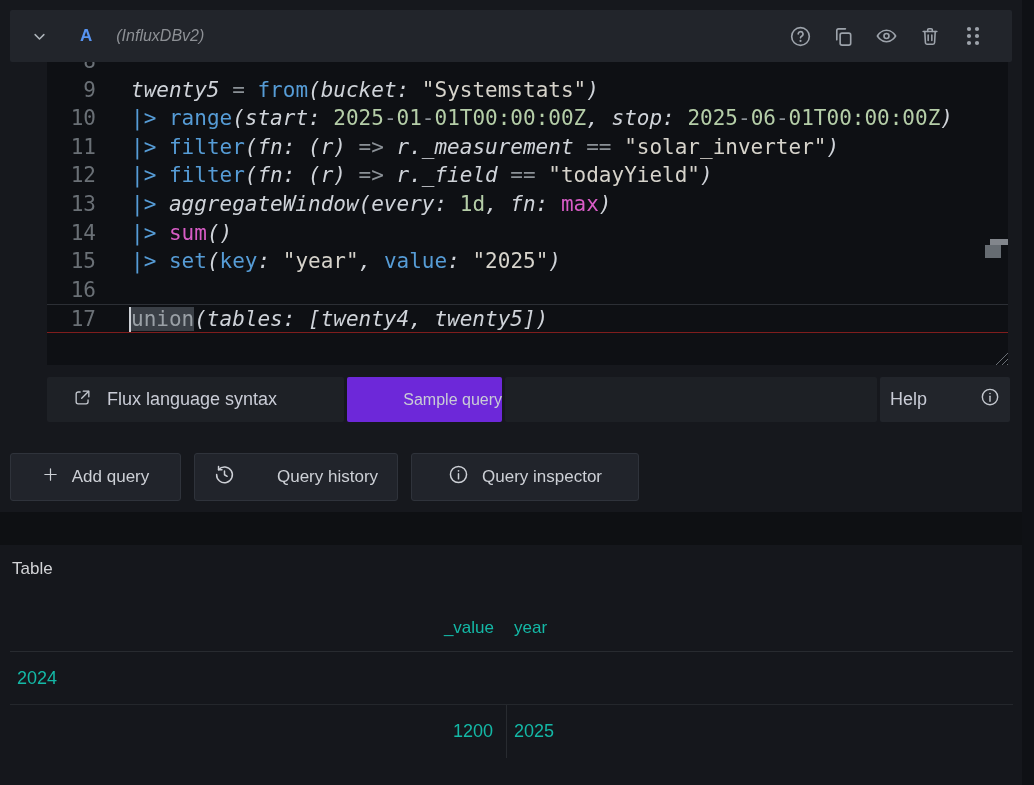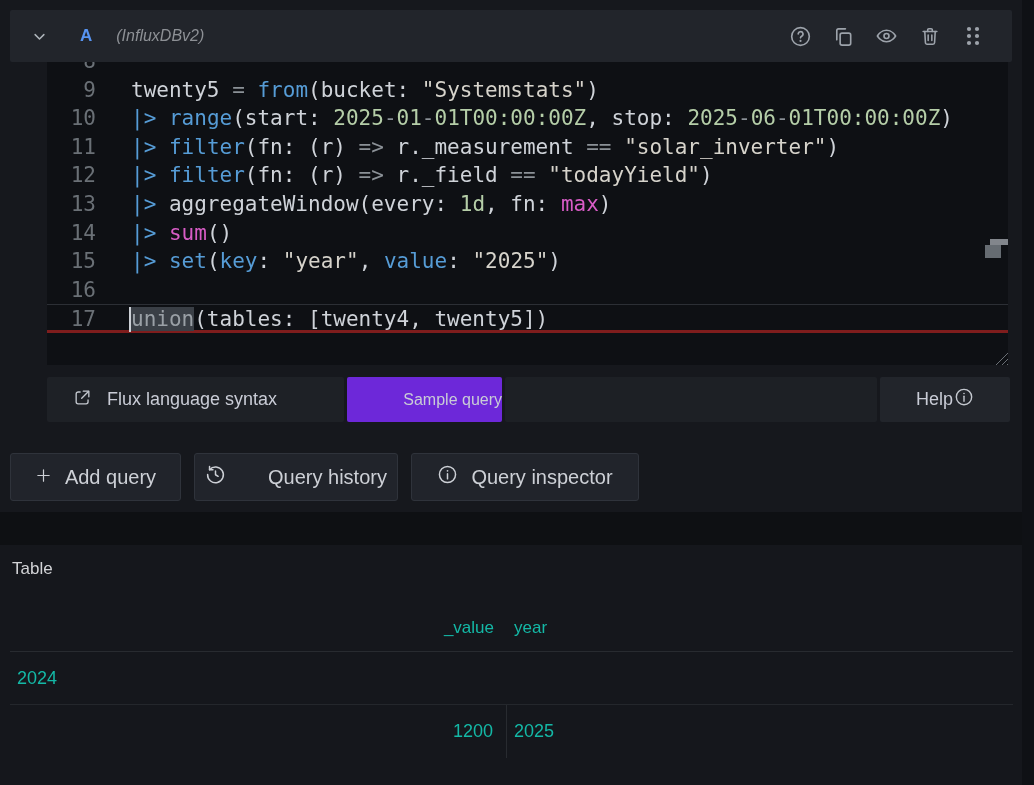--- a/index.html
+++ b/index.html
@@ -17,52 +17,52 @@
   .hdr-icons { margin-left:auto; margin-right:28px; display:flex; align-items:center; gap:20px; }
   .hicon { width:23px; height:23px; display:flex; align-items:center; justify-content:center; cursor:pointer; }
   .hicon svg { stroke:#9da3ab; fill:none; stroke-width:1.7; stroke-linecap:round; stroke-linejoin:round; }
   .hicon svg .fill { fill:#9da3ab; stroke:none; }
 
   
   #editor { left:47px; top:62px; width:961px; height:303px; background:#0e1014;
     overflow:hidden; cursor:text; }
   #code-lines { margin-top:-15px; font-family:"DejaVu Sans Mono", monospace; font-size:21px; }
   .cline { display:flex; height:28.6px; line-height:28.6px; white-space:pre; }
-  .cline.current { border-top:1px solid #2c2f35; border-bottom:3px solid #7f1d1d; }
+  .cline.current { border-top:1px solid #2c2f35; border-bottom:1px solid #7f1d1d; }
   .ln { flex:none; width:49px; text-align:right; color:var(--line-number); }
   .ctext { margin-left:35px; position:relative; }
   .cursor { position:absolute; left:-2px; top:2px; width:2px; height:25px; background:#ccd0d6; }
-  .tk-def { color:var(--code-default); }
+  .tk-def { color:var(--code-default);font-style:italic; }
   .tk-fn  { color:var(--code-function); }
   .tk-kw  { color:var(--code-keyword); }
   .tk-num { color:var(--code-number); }
   .tk-str { color:var(--code-string); }
   .tk-op  { color:var(--code-operator); }
   .tk-sel { color:var(--code-dim); background:var(--selection-bg); }
   #scroll-mark-bar { left:943px; top:177px; width:22px; height:6px; background:#969ba1; opacity:.85; }
   #scroll-mark-box { left:938px; top:183px; width:16px; height:13px; background:#7d838a; opacity:.8; }
   #resize-grip { right:0; bottom:0; width:14px; height:14px;
     background:repeating-linear-gradient(135deg, transparent 0 3px, #6a6f75 3px 4px);
     clip-path:polygon(100% 0, 100% 100%, 0 100%); cursor:nwse-resize; }
 
   
   .fsec { position:absolute; top:377px; height:45px; display:flex; align-items:center; border-radius:2px; }
   #flux-syntax { left:47px; width:297px; background:#1e2126; padding-left:26px; gap:15px;
     font-size:18px; cursor:pointer; }
   #sample-query { left:347px; width:155px; background:#6d28d9; justify-content:flex-end;
     font-size:16px; cursor:pointer; }
   #footer-spacer { left:505px; width:372px; background:#1d2025; }
-  #help-btn { left:880px; width:130px; background:#22252b; padding:0 36px;
+  #help-btn { left:880px; width:130px; background:#22252b; padding:0 10px;
     justify-content:space-between; font-size:18px; cursor:pointer; }
   .fsec svg { stroke:#c3c7ce; fill:none; stroke-width:1.7; stroke-linecap:round; stroke-linejoin:round; }
 
   
   .qbtn { position:absolute; top:453px; height:48px; background:#21242b; border:1px solid #2f333b;
     border-radius:3px; display:flex; align-items:center; justify-content:center; gap:13px;
-    font-size:20px; color:#cdd0d6; cursor:pointer; }
+    font-size:17px; color:#cdd0d6; cursor:pointer; }
   #add-query { left:10px; width:171px; }
   #query-history { left:194px; width:204px;gap:42px; }
   #query-inspector { left:411px; width:228px; }
   .qbtn svg { stroke:#cdd0d6; fill:none; stroke-width:1.7; stroke-linecap:round; stroke-linejoin:round; }
 
   
   #gap-strip { left:0; top:512px; width:1034px; height:33px; background:#0e1013; }
   #panel { left:0; top:545px; width:1022px; height:240px; background:#15171c; }
   #panel-title { position:absolute; left:12px; top:14px; font-size:17px; color:#d2d3d6; cursor:pointer;text-align:center; }
   #table { position:absolute; left:10px; top:59px; width:1003px; }

